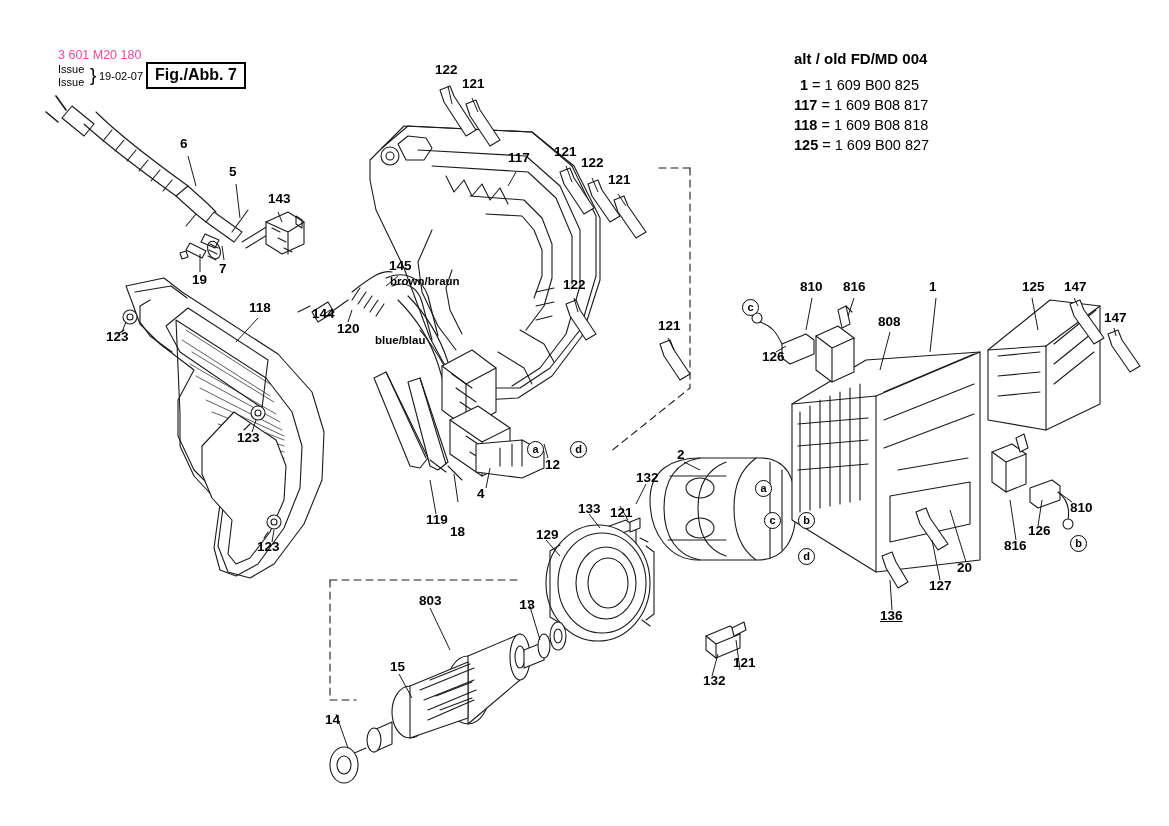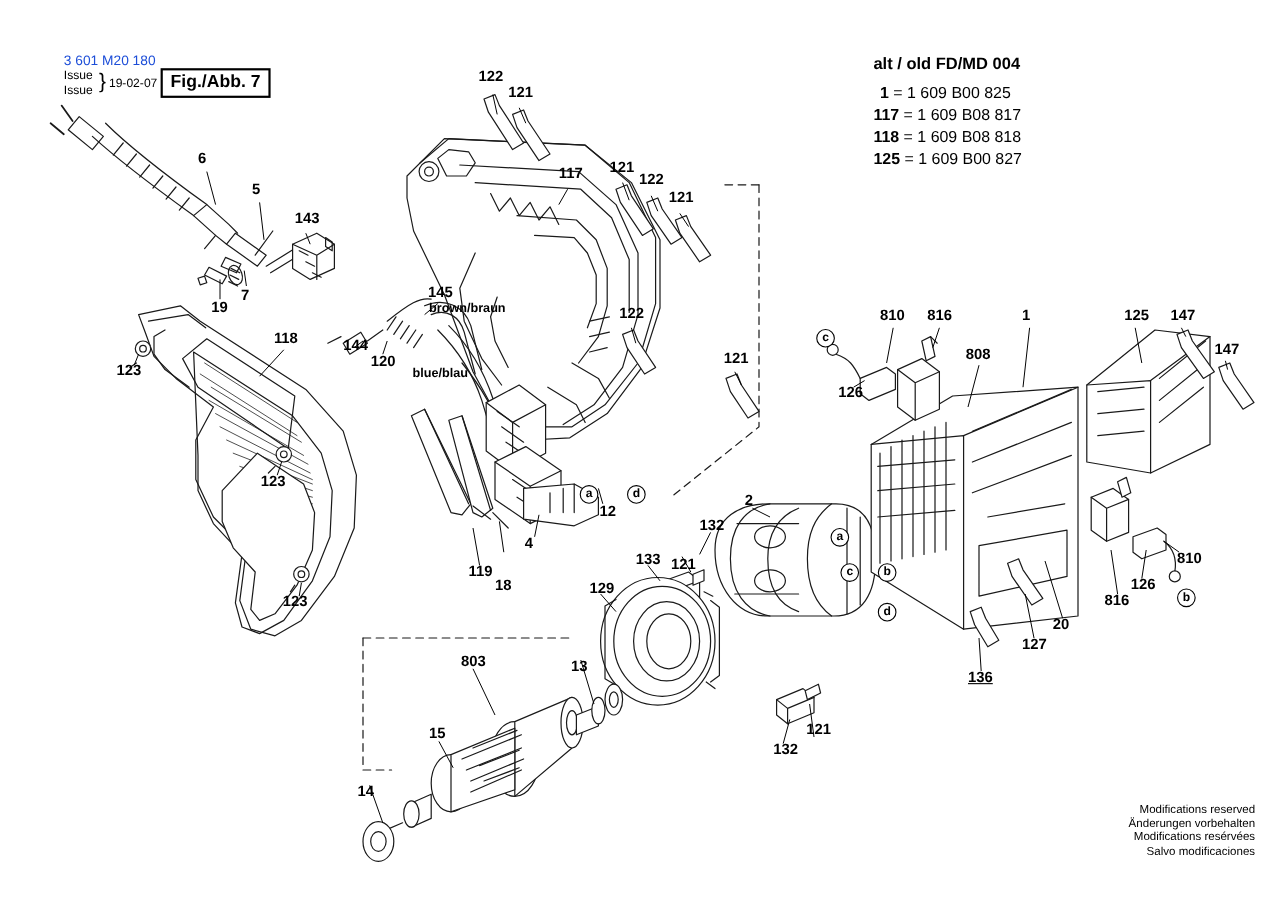--- a/index.html
+++ b/index.html
@@ -1,19 +1,19 @@
 <!DOCTYPE html>
 <html><head>
 <meta charset="utf-8">
 <style>
   html,body{margin:0;padding:0;background:#ffffff;}
   body{width:1169px;height:826px;position:relative;font-family:"Liberation Sans",sans-serif;color:#000;}
   .sheet{position:absolute;inset:0;}
   .lbl{position:absolute;font-size:13.5px;font-weight:bold;color:#000;white-space:nowrap;}
-  .hdrnum{position:absolute;font-size:12.5px;color:#1d4ed8;white-space:nowrap;}
+  .hdrnum{position:absolute;font-size:12.5px;color:#ec4899;white-space:nowrap;}
   .issue{position:absolute;font-size:11px;color:#000;white-space:nowrap;line-height:12px;}
   .figbox{position:absolute;border:2px solid #000;padding:2px 7px 3px 7px;font-size:16px;font-weight:bold;background:#fff;}
   .oldlist{position:absolute;font-size:14.5px;white-space:nowrap;line-height:20px;}
   .oldlist .t{font-weight:bold;}
   .oldtitle{position:absolute;font-size:15px;font-weight:bold;white-space:nowrap;}
   .foot{position:absolute;font-size:10.5px;line-height:12.5px;text-align:right;white-space:nowrap;}
   .wirelbl{position:absolute;font-size:11.5px;font-weight:bold;white-space:nowrap;}
   .circ{position:absolute;width:15px;height:15px;border:1.3px solid #000;border-radius:50%;background:#fff;
         font-size:11px;font-weight:bold;line-height:15px;text-align:center;}
   svg{position:absolute;left:0;top:0;}
@@ -328,21 +328,21 @@
   <div class="lbl" style="left:426px;top:512px;">119</div>
   <div class="lbl" style="left:450px;top:524px;">18</div>
   <div class="lbl" style="left:477px;top:486px;">4</div>
   <div class="lbl" style="left:545px;top:457px;">12</div>
 
   <div class="lbl" style="left:677px;top:447px;">2</div>
   <div class="lbl" style="left:636px;top:470px;">132</div>
   <div class="lbl" style="left:610px;top:505px;">121</div>
   <div class="lbl" style="left:578px;top:501px;">133</div>
   <div class="lbl" style="left:536px;top:527px;">129</div>
-  <div class="lbl" style="left:519px;top:598px;">13</div>
+  <div class="lbl" style="left:519px;top:598px;font-family:Liberation Mono, monospace;">13</div>
   <div class="lbl" style="left:419px;top:593px;">803</div>
   <div class="lbl" style="left:390px;top:659px;">15</div>
   <div class="lbl" style="left:325px;top:712px;">14</div>
   <div class="lbl" style="left:703px;top:673px;">132</div>
   <div class="lbl" style="left:733px;top:655px;">121</div>
 
   <div class="lbl" style="left:800px;top:279px;">810</div>
   <div class="lbl" style="left:843px;top:279px;">816</div>
   <div class="lbl" style="left:878px;top:314px;">808</div>
   <div class="lbl" style="left:929px;top:279px;">1</div>
@@ -359,20 +359,14 @@
 
   <div class="circ" style="left:742px;top:299px;">c</div>
   <div class="circ" style="left:527px;top:441px;">a</div>
   <div class="circ" style="left:570px;top:441px;">d</div>
   <div class="circ" style="left:755px;top:480px;">a</div>
   <div class="circ" style="left:764px;top:512px;">c</div>
   <div class="circ" style="left:798px;top:512px;">b</div>
   <div class="circ" style="left:798px;top:548px;">d</div>
   <div class="circ" style="left:1070px;top:535px;">b</div>
 
-  <div class="foot" style="right:28px;top:730px;">
-    <div>Modifications reserved</div>
-    <div>Änderungen vorbehalten</div>
-    <div>Modifications resérvées</div>
-    <div>Salvo modificaciones</div>
-  </div>
 
 </div>
 
 </body></html>

